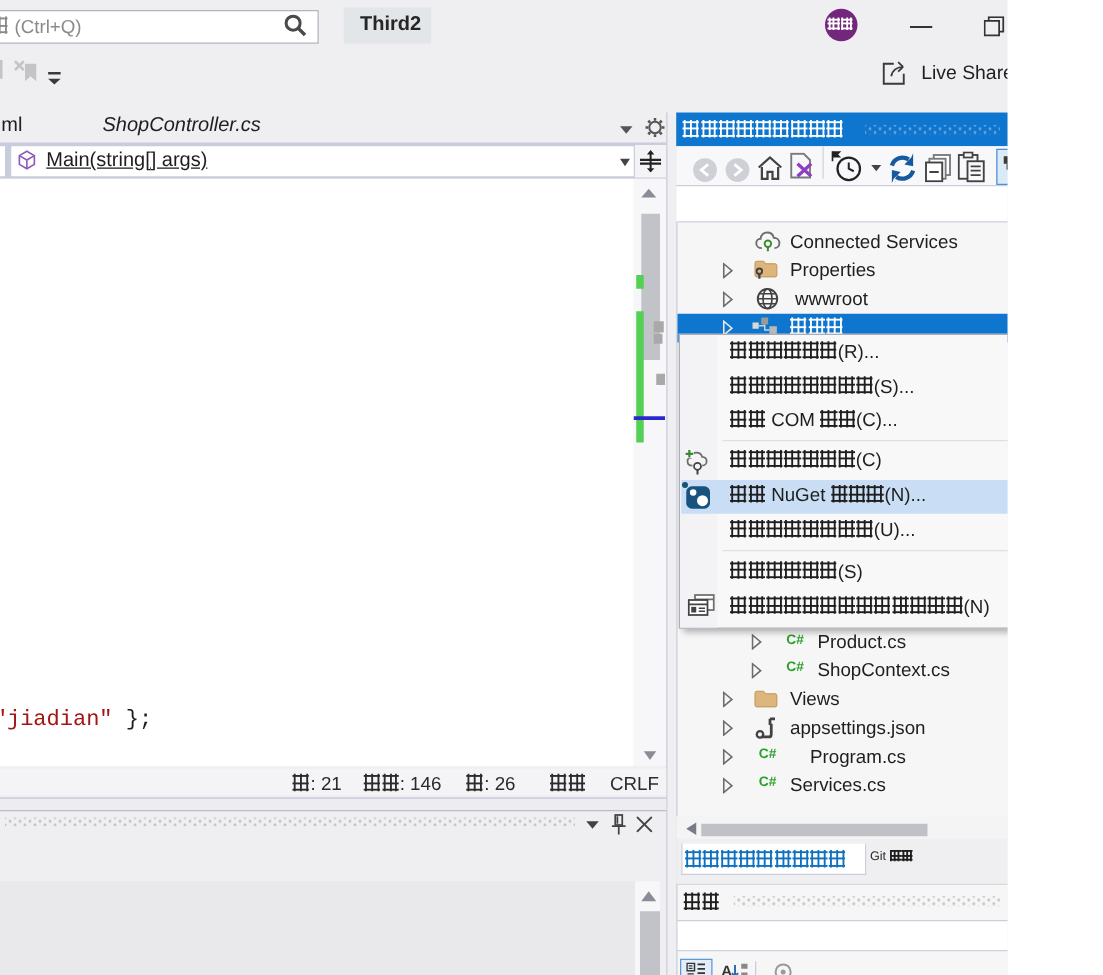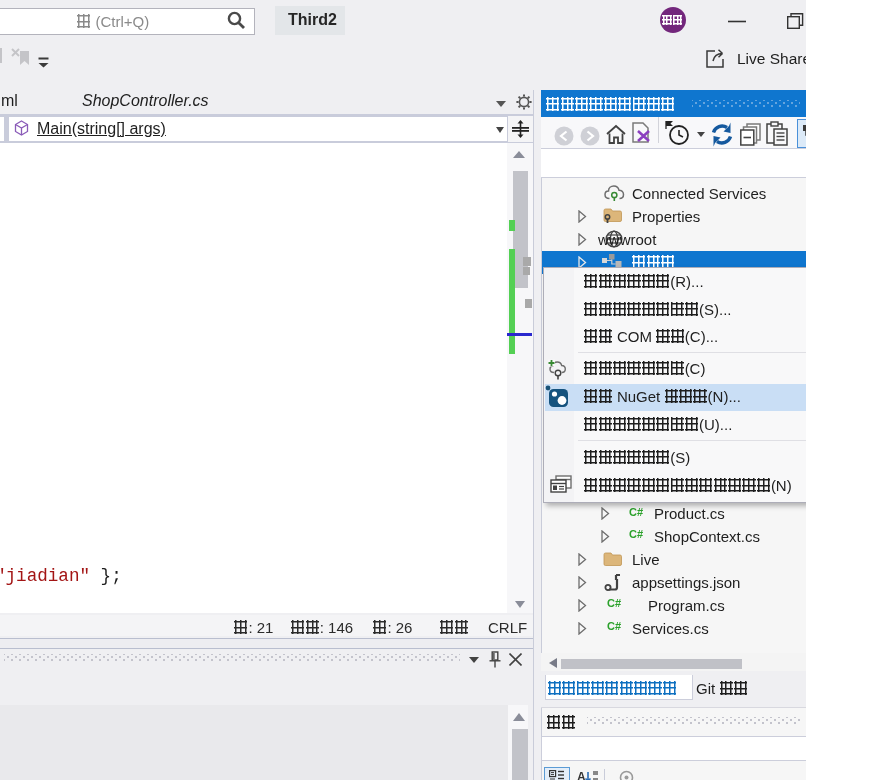--- a/index.html
+++ b/index.html
@@ -1,15 +1,15 @@
 <!DOCTYPE html>
 <html><head><meta charset="utf-8"><style>
 *{margin:0;padding:0;box-sizing:border-box}
 body{font-family:"Liberation Sans",sans-serif;}
-#app{position:relative;width:806px;height:780px;background:#EFEFF2;overflow:hidden;font-family:"Liberation Sans",sans-serif;text-align:center;}
+#app{position:relative;width:806px;height:780px;background:#EFEFF2;overflow:hidden;font-family:"Liberation Sans",sans-serif;}
 .z i{display:inline-block;width:.88em;height:.92em;margin:0 .06em 0 .02em;vertical-align:-0.08em;
 background:
 linear-gradient(currentColor,currentColor) 0 6%/100% 1.5px no-repeat,
 linear-gradient(currentColor,currentColor) 0 50%/100% 1.5px no-repeat,
 linear-gradient(currentColor,currentColor) 0 96%/100% 1.5px no-repeat,
 linear-gradient(currentColor,currentColor) 8% 0/1.5px 100% no-repeat,
 linear-gradient(currentColor,currentColor) 92% 0/1.5px 100% no-repeat,
 linear-gradient(currentColor,currentColor) 50% 0/1.5px 100% no-repeat;}
 .dots{background-image:radial-gradient(circle,#C3C3CC 1.05px,transparent 1.35px),radial-gradient(circle,#C3C3CC 1.05px,transparent 1.35px);background-size:8px 6px;background-position:0 0,4px 3px;}
 .dotsb{background-image:radial-gradient(circle,#65A4DE 1.05px,transparent 1.35px),radial-gradient(circle,#65A4DE 1.05px,transparent 1.35px);background-size:8px 6px;background-position:0 0,4px 3px;}
@@ -233,21 +233,21 @@
 <svg style="position:absolute;left:578px;top:233px;" width="9" height="13" viewBox="0 0 9 13">
       <path d="M1 1 L7.5 6.5 L1 12 Z" fill="none" stroke="#6D6D6D" stroke-width="1.3"></path>
     </svg>
 <svg style="position:absolute;left:605px;top:230px;" width="18" height="18" viewBox="0 0 18 18">
       <circle cx="9" cy="9" r="7.8" fill="none" stroke="#424242" stroke-width="1.5"></circle>
 <ellipse cx="9" cy="9" rx="3.6" ry="7.8" fill="none" stroke="#424242" stroke-width="1.3"></ellipse>
 <line x1="1.2" y1="9" x2="16.8" y2="9" stroke="#424242" stroke-width="1.3"></line>
 <line x1="2.3" y1="5" x2="15.7" y2="5" stroke="#424242" stroke-width="1.2"></line>
 <line x1="2.3" y1="13" x2="15.7" y2="13" stroke="#424242" stroke-width="1.2"></line>
     </svg>
-<div style="position:absolute;left:598px;top:231px;font-size:15px;color:#1E1E1E;white-space:nowrap;">wwwroot</div>
+<div style="position:absolute;left:636px;top:231px;font-size:15px;color:#1E1E1E;white-space:nowrap;">wwwroot</div>
 <div style="position:absolute;left:541.5px;top:251px;width:334px;height:23px;background:#0F76CF;"></div>
 <svg style="position:absolute;left:578px;top:256px;" width="9" height="13" viewBox="0 0 9 13">
       <path d="M1 1 L7.5 6.5 L1 12 Z" fill="none" stroke="#E8E8E8" stroke-width="1.3"></path>
     </svg>
 <svg style="position:absolute;left:601px;top:253px;" width="21" height="15" viewBox="0 0 21 15">
       <rect x="1" y="5" width="5" height="5" fill="#D8D8D8"></rect>
       <rect x="8" y="1" width="5.5" height="5.5" fill="#9A9A9A"></rect>
       <rect x="14.5" y="8" width="6" height="6" fill="#B8B8B8"></rect>
       <path d="M6 7.5 H10.5 V6.5 M10.8 6.5 V11 H14.5" fill="none" stroke="#D0D0D0" stroke-width="1.2"></path>
     </svg>
@@ -261,21 +261,21 @@
       <path d="M1 1 L7.5 6.5 L1 12 Z" fill="none" stroke="#6D6D6D" stroke-width="1.3"></path>
     </svg>
 <div style="position:absolute;left:629px;top:528.0px;font-size:11px;color:#2BA12B;white-space:nowrap;font-weight:bold;letter-spacing:0px;">C#</div>
 <div style="position:absolute;left:654px;top:527.5px;font-size:15px;color:#1E1E1E;white-space:nowrap;">ShopContext.cs</div>
 <svg style="position:absolute;left:578px;top:552.5px;" width="9" height="13" viewBox="0 0 9 13">
       <path d="M1 1 L7.5 6.5 L1 12 Z" fill="none" stroke="#6D6D6D" stroke-width="1.3"></path>
     </svg>
 <svg style="position:absolute;left:603px;top:550.5px;" width="20" height="17" viewBox="0 0 20 17">
       <path d="M1 3.5 Q1 2 2.5 2 H8 L9.5 4 H17 Q18.5 4 18.5 5.5 V13 Q18.5 14.5 17 14.5 H2.5 Q1 14.5 1 13 Z" fill="#DCB67A" stroke="#C09553" stroke-width="0.8"></path>
     </svg>
-<div style="position:absolute;left:632px;top:550.5px;font-size:15px;color:#1E1E1E;white-space:nowrap;">Live</div>
+<div style="position:absolute;left:632px;top:550.5px;font-size:15px;color:#1E1E1E;white-space:nowrap;">Views</div>
 <svg style="position:absolute;left:578px;top:575.5px;" width="9" height="13" viewBox="0 0 9 13">
       <path d="M1 1 L7.5 6.5 L1 12 Z" fill="none" stroke="#6D6D6D" stroke-width="1.3"></path>
     </svg>
 <svg style="position:absolute;left:604px;top:573.0px;" width="20" height="19" viewBox="0 0 20 19">
       <path d="M12 2 H16 M12 2 V7 M5 16.5 H11 Q13 16.5 13 14.5 V6" fill="none" stroke="#424242" stroke-width="2.2"></path>
       <circle cx="4" cy="14.5" r="2.6" fill="none" stroke="#424242" stroke-width="1.8"></circle>
     </svg>
 <div style="position:absolute;left:632px;top:573.5px;font-size:15px;color:#1E1E1E;white-space:nowrap;">appsettings.json</div>
 <svg style="position:absolute;left:578px;top:598.5px;" width="9" height="13" viewBox="0 0 9 13">
       <path d="M1 1 L7.5 6.5 L1 12 Z" fill="none" stroke="#6D6D6D" stroke-width="1.3"></path>
@@ -291,21 +291,21 @@
 <div style="position:absolute;left:857.5px;top:185px;width:0;height:0;border-left:6.5px solid transparent;border-right:6.5px solid transparent;border-bottom:8px solid #8A8D99;"></div>
 <div style="position:absolute;left:858px;top:241px;width:11.5px;height:391px;background:#C2C3C9;"></div>
 <div style="position:absolute;left:858px;top:640px;width:0;height:0;border-left:6.0px solid transparent;border-right:6.0px solid transparent;border-top:7px solid #8A8D99;"></div>
 <div style="position:absolute;left:541px;top:653px;width:341px;height:18px;background:#F4F4F4;"></div>
 <div style="position:absolute;left:548.5px;top:658px;width:0;height:0;border-top:5.5px solid transparent;border-bottom:5.5px solid transparent;border-right:8.5px solid #787B87;"></div>
 <div style="position:absolute;left:561px;top:659px;width:181px;height:9.5px;background:#C0C1C7;"></div>
 <div style="position:absolute;left:839.5px;top:658px;width:0;height:0;border-top:5.5px solid transparent;border-bottom:5.5px solid transparent;border-left:8.5px solid #787B87;"></div>
 <div style="position:absolute;left:541px;top:671px;width:341px;height:36px;background:#EFEFF2;"></div>
 <div style="position:absolute;left:544.5px;top:674.5px;width:148px;height:25px;background:#FFFFFF;border:1px solid #CCCEDB;border-top:none;"></div>
 <div style="position:absolute;left:547.5px;top:679.5px;font-size:15px;color:#0E70C0;white-space:nowrap;"><span class="z"><i></i><i></i><i></i><i></i><i></i><i></i><i></i><i></i><i></i></span></div>
-<div style="position:absolute;left:696px;top:680px;font-size:15px;color:#1E1E1E;white-space:nowrap;">Git <span class="z"><i></i><i></i></span></div>
+<div style="position:absolute;left:696px;top:680px;font-size:10px;color:#1E1E1E;white-space:nowrap;">Git <span class="z"><i></i><i></i></span></div>
 <div style="position:absolute;left:541px;top:707px;width:341px;height:1px;background:#D8D8DF;"></div>
 <div style="position:absolute;left:547px;top:714px;font-size:15px;color:#1E1E1E;white-space:nowrap;"><span class="z"><i></i><i></i></span></div>
 <div class="dots" style="position:absolute;left:587px;top:717px;width:213px;height:8px;"></div>
 <div style="position:absolute;left:811px;top:719px;width:0;height:0;border-left:5.5px solid transparent;border-right:5.5px solid transparent;border-top:7px solid #424242;"></div>
 <svg style="position:absolute;left:831px;top:713px;" width="12" height="17" viewBox="0 0 12 17">
       <g stroke="#424242" fill="none" stroke-width="1.4">
         <rect x="3.2" y="1" width="5.6" height="8"></rect>
         <line x1="4.9" y1="2" x2="4.9" y2="8"></line>
         <line x1="0.5" y1="9.8" x2="11.5" y2="9.8"></line>
         <line x1="6" y1="10" x2="6" y2="16"></line>

